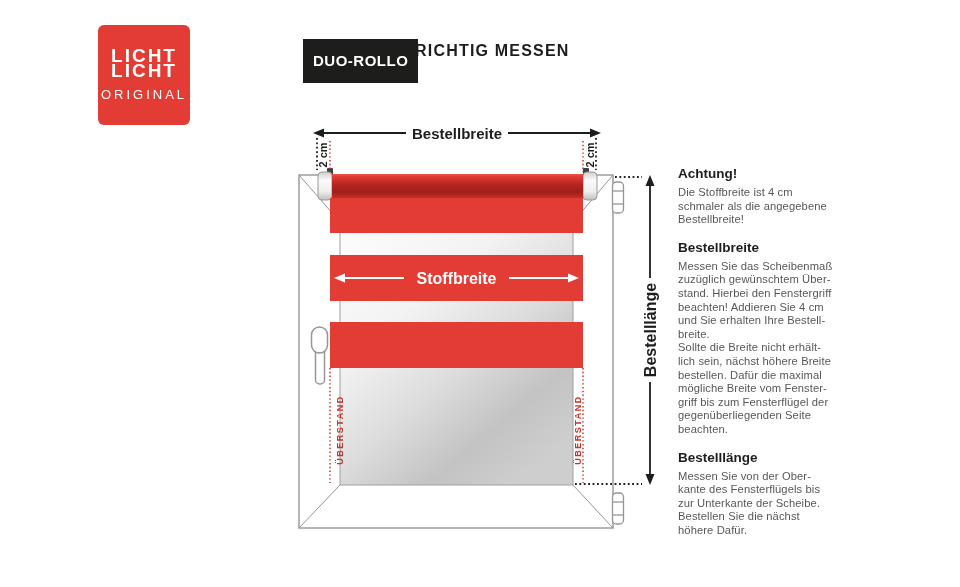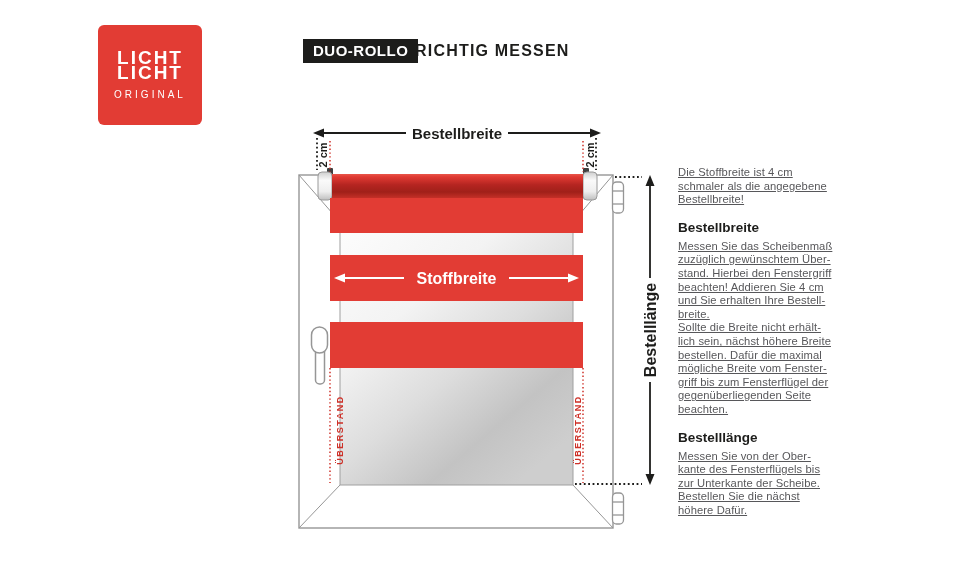--- a/index.html
+++ b/index.html
@@ -1,35 +1,35 @@
 <!DOCTYPE html>
 <html><head>
 <meta charset="utf-8">
 <style>
   html,body{margin:0;padding:0;background:#fff;}
   body{font-family:"Liberation Sans","DejaVu Sans",sans-serif;}
   .stage{position:relative;width:960px;height:587px;background:#fff;overflow:hidden;}
 
   
-  .logo{position:absolute;left:98px;top:25px;width:104px;height:100px;background:var(--red);
+  .logo{position:absolute;left:98px;top:25px;width:92px;height:100px;background:var(--red);
         border-radius:6px;display:flex;flex-direction:column;align-items:center;justify-content:center;}
   .logo-line{color:#fff;font-weight:bold;font-size:19px;line-height:15px;letter-spacing:2px;}
-  .logo-sub{color:#fff;font-size:10px;letter-spacing:3px;margin-top:9px;}
+  .logo-sub{color:#fff;font-size:13px;letter-spacing:3px;margin-top:9px;}
 
   
   .badge{position:absolute;left:303px;top:39px;height:24px;line-height:24px;background:var(--ink);
-         color:#fff;font-size:15px;font-weight:bold;letter-spacing:0.5px;padding:0 10px;}
+         color:#fff;font-size:15px;font-weight:bold;letter-spacing:0.5px;padding:10px 10px;}
   .title{position:absolute;left:415px;top:42px;color:var(--ink);font-size:16px;font-weight:bold;letter-spacing:1.2px;}
   .subtitle{position:absolute;left:415px;top:64px;color:var(--gray_text);font-size:12.5px;line-height:17px;white-space:pre-line;}
 
   
   .info{position:absolute;left:678px;top:166px;width:182px;}
   .info-head{color:var(--ink);font-size:13.5px;font-weight:bold;margin:0 0 5px 0;}
   .info-body{color:var(--gray_text);font-size:11.2px;line-height:13.6px;letter-spacing:0.1px;
-             margin:0 0 13px 0;white-space:pre-line;text-decoration:underline;}
+             margin:0 0 13px 0;white-space:pre-line;}
 
   .diagram-svg{position:absolute;left:270px;top:115px;width:410px;height:430px;}
   svg text{font-family:"Liberation Sans","DejaVu Sans",sans-serif;}
 </style>
 </head>
 <body style="--red: #e23c34; --red_dot: #ce3028; --ink: #1d1d1b; --gray_text: #57575a; --frame_line: #969696;">
 
 <div class="stage">
 
   <div class="logo">
@@ -140,20 +140,21 @@
     <g style="stroke:var(--ink)" stroke-width="1.8">
       <line x1="650" y1="184" x2="650" y2="278"></line>
       <line x1="650" y1="382" x2="650" y2="476"></line>
       <polygon points="650,175 645.5,186 654.5,186" style="fill:var(--ink)" stroke="none"></polygon>
       <polygon points="650,485 645.5,474 654.5,474" style="fill:var(--ink)" stroke="none"></polygon>
     </g>
     <text x="650" y="330" transform="rotate(-90 650 330)" text-anchor="middle" dominant-baseline="central" font-size="16" font-weight="bold" style="fill:var(--ink)">Bestelllänge</text>
   </svg>
 
   <div class="info">
+    <h3 class="info-head">Achtung!</h3>
     <p class="info-body">Die Stoffbreite ist 4 cm
 schmaler als die angegebene
 Bestellbreite!</p>
 
     <h3 class="info-head">Bestellbreite</h3>
     <p class="info-body">Messen Sie das Scheibenmaß
 zuzüglich gewünschtem Über-
 stand. Hierbei den Fenstergriff
 beachten! Addieren Sie 4 cm
 und Sie erhalten Ihre Bestell-

